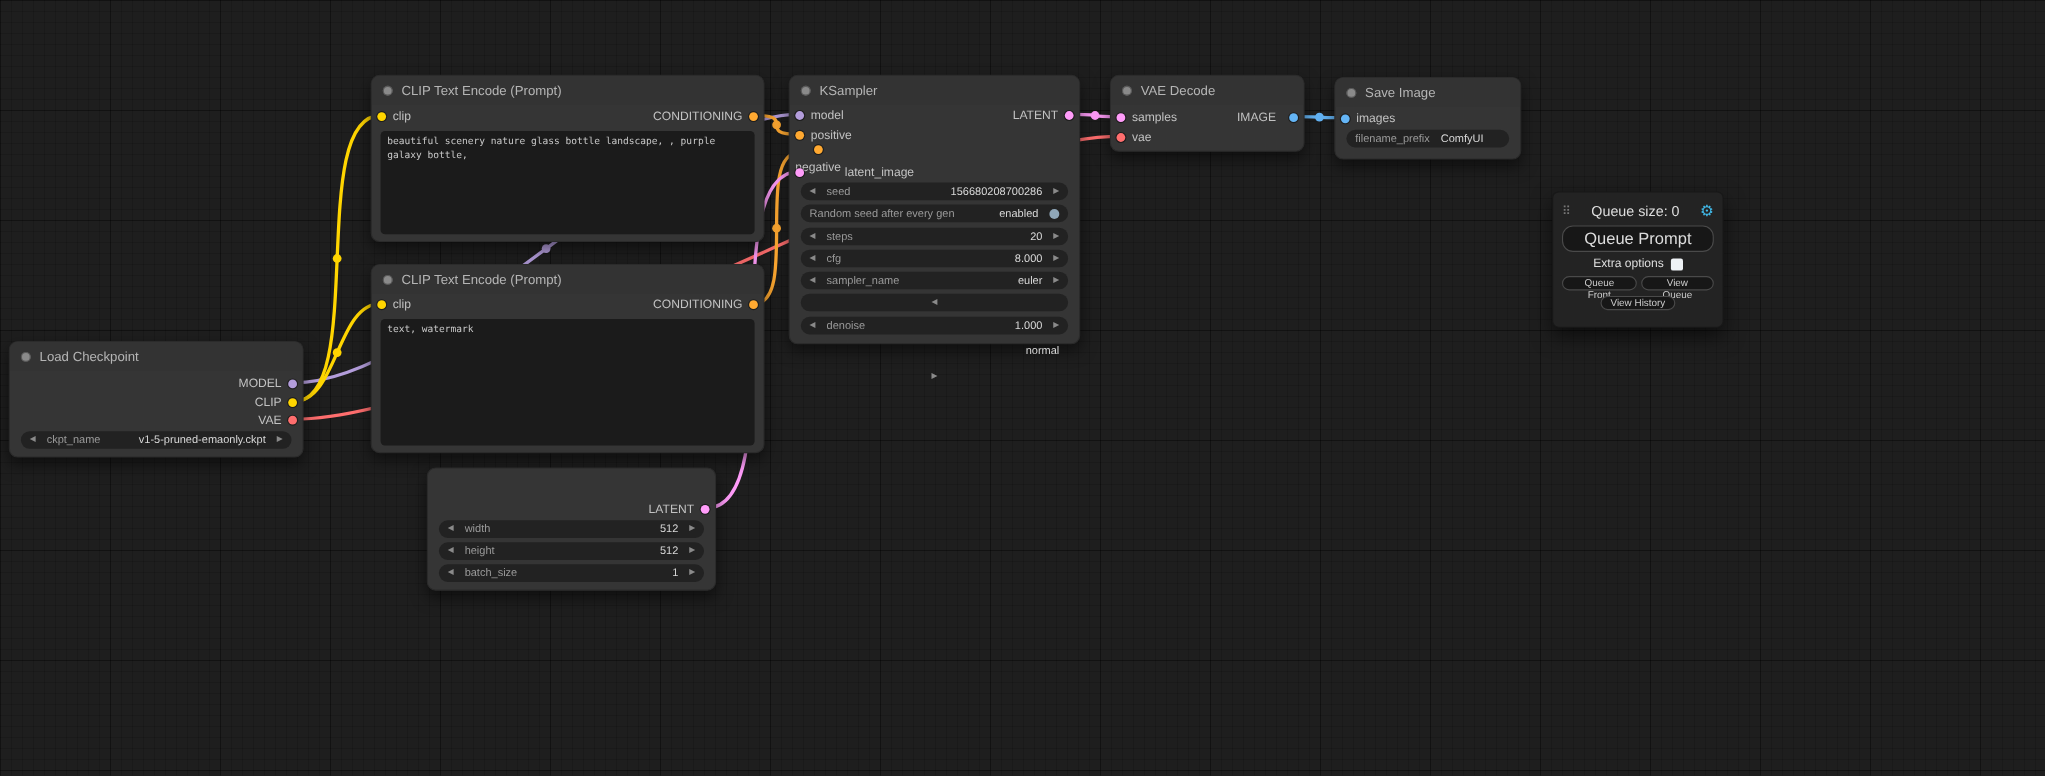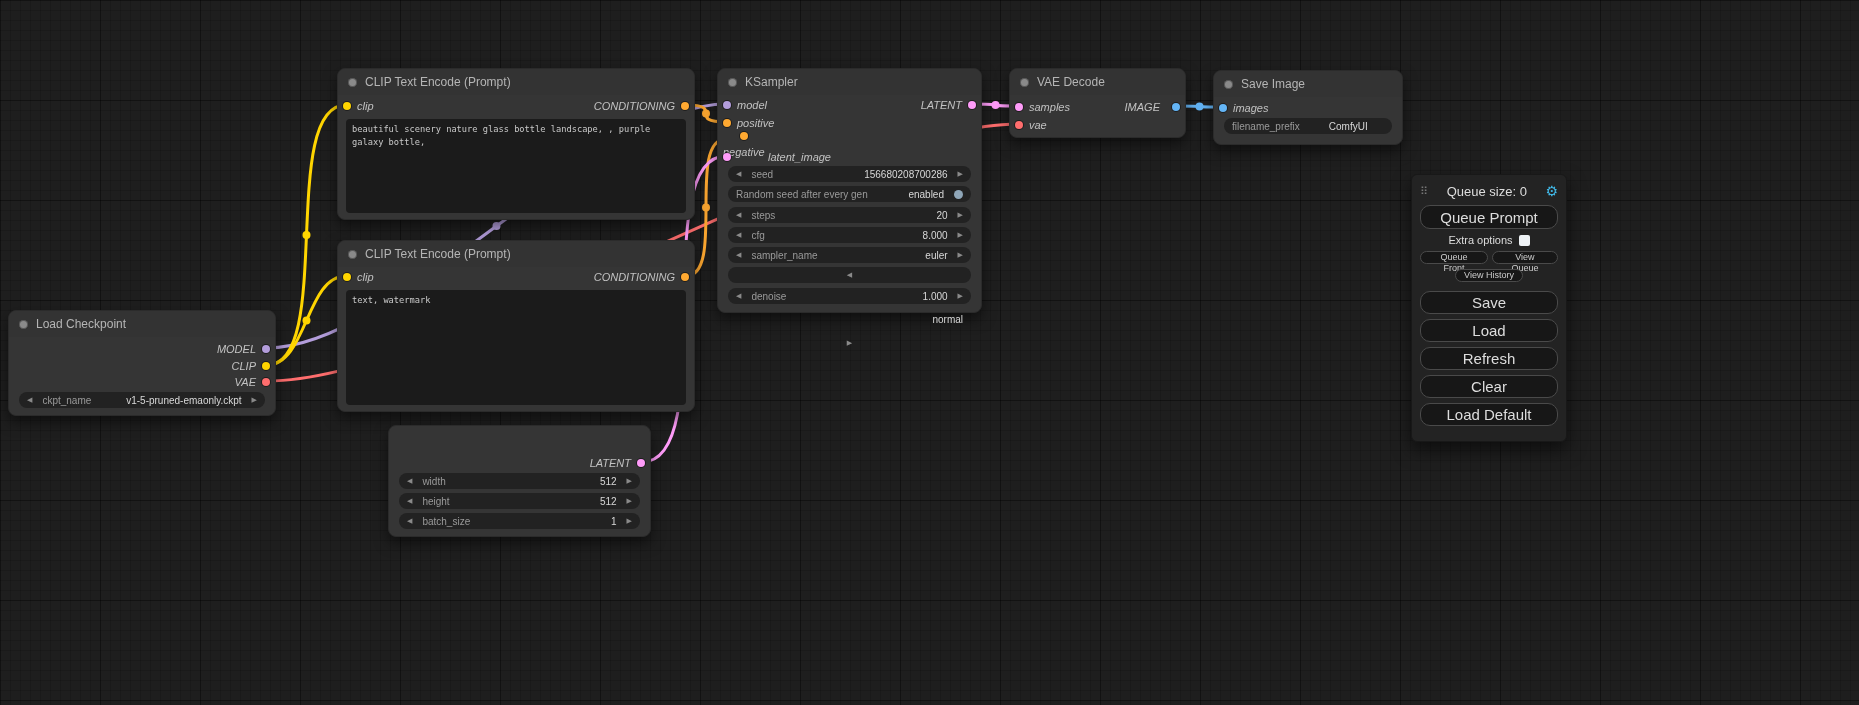--- a/index.html
+++ b/index.html
@@ -17,33 +17,33 @@
 
   .node { position:absolute; background:#353535; border:1px solid #2b2b2b;
     border-radius:8px; box-shadow:0 6px 14px rgba(0,0,0,0.5); }
   .node-title { height:26px; background:#333333; border-radius:7px 7px 0 0;
     display:flex; align-items:center; gap:8px; padding:0 10px;
     font-size:12px; color:#b5b5b5; cursor:move; }
   .title-dot { width:9px; height:9px; border-radius:50%; background:#8a8a8a;
     box-shadow:inset 0 0 0 1px rgba(0,0,0,0.35); flex:0 0 auto; }
 
   .slot { position:absolute; display:flex; align-items:center; gap:6px;
-    height:16px; font-size:11px; color:#c2c2c2;font-style:italic; }
+    height:16px; font-size:11px; color:#c2c2c2; }
   .slot.in  { left:5px; }
   .slot.out { right:5px; flex-direction:row-reverse; }
   .port { width:8px; height:8px; border-radius:50%;
     box-shadow:0 0 0 1px rgba(0,0,0,0.45); cursor:crosshair; flex:0 0 auto; }
 
   .widget { position:absolute; left:10px; right:10px; height:16px;
     background:#222222; border-radius:8px; display:flex; align-items:center;
     gap:10px; padding:0 8px; font-size:10px; color:#9a9a9a; cursor:pointer; }
   .widget .arrow { color:#8a8a8a; font-size:7px; line-height:16px; }
   .widget .w-label { color:#9a9a9a; white-space:nowrap; }
   .widget .w-value { margin-left:auto; color:#d8d8d8; white-space:nowrap; }
-  .widget.text .w-value { margin-right:18px;margin-left:19px; }
+  .widget.text .w-value { margin-right:18px; }
   .toggle-dot { width:9px; height:9px; border-radius:50%; background:#8fa6b8;
     flex:0 0 auto; }
 
   .prompt-text { position:absolute; left:8px; right:8px; background:#1b1b1b;
     border-radius:4px; color:#c9c9c9; font-family:"DejaVu Sans Mono", monospace;
     font-size:8.7px; line-height:1.55; padding:4px 6px; white-space:pre-wrap;
     overflow:hidden; cursor:text; }
 
   .queue-panel { position:absolute; left:1411px; top:174px; width:156px;
     background:#232323; border:1px solid #181818; border-radius:6px;
@@ -246,21 +246,21 @@
       </div>
       <div class="slot in" style="top: 48px;">
         <div class="port" style="background: rgb(255, 110, 110);"></div>
         <div class="slot-label">vae</div>
       </div>
       <div class="slot out" style="top: 30px; gap: 12px;">
         <div class="port" style="background: rgb(100, 181, 246);"></div>
         <div class="slot-label">IMAGE</div>
       </div>
     </div>
-    <div class="node" style="left: 1213px; top: 70px; width: 190px; height: 75px; text-align: center;">
+    <div class="node" style="left: 1213px; top: 70px; width: 170px; height: 75px; text-align: center;">
       <div class="node-title">
         <div class="title-dot"></div>
         <div class="title-text">Save Image</div>
       </div>
       <div class="slot in" style="top: 29px;">
         <div class="port" style="background: rgb(100, 181, 246);"></div>
         <div class="slot-label">images</div>
       </div>
       <div class="widget text" style="top: 47px;">
         <div class="w-label">filename_prefix</div>
@@ -278,21 +278,14 @@
       <span>Extra options</span>
       <span class="qp-checkbox"></span>
     </div>
     <div class="qp-small-row" id="qp-small-row">
         <button class="qp-small">Queue Front</button>
         <button class="qp-small">View Queue</button>
       </div>
     <div class="qp-small-row">
       <button class="qp-small">View History</button>
     </div>
-    <div id="qp-actions">
-        <button class="qp-btn">Save</button>
-        <button class="qp-btn">Load</button>
-        <button class="qp-btn">Refresh</button>
-        <button class="qp-btn">Clear</button>
-        <button class="qp-btn">Load Default</button>
-      </div>
   </div>
 </div>
 
 </body></html>

